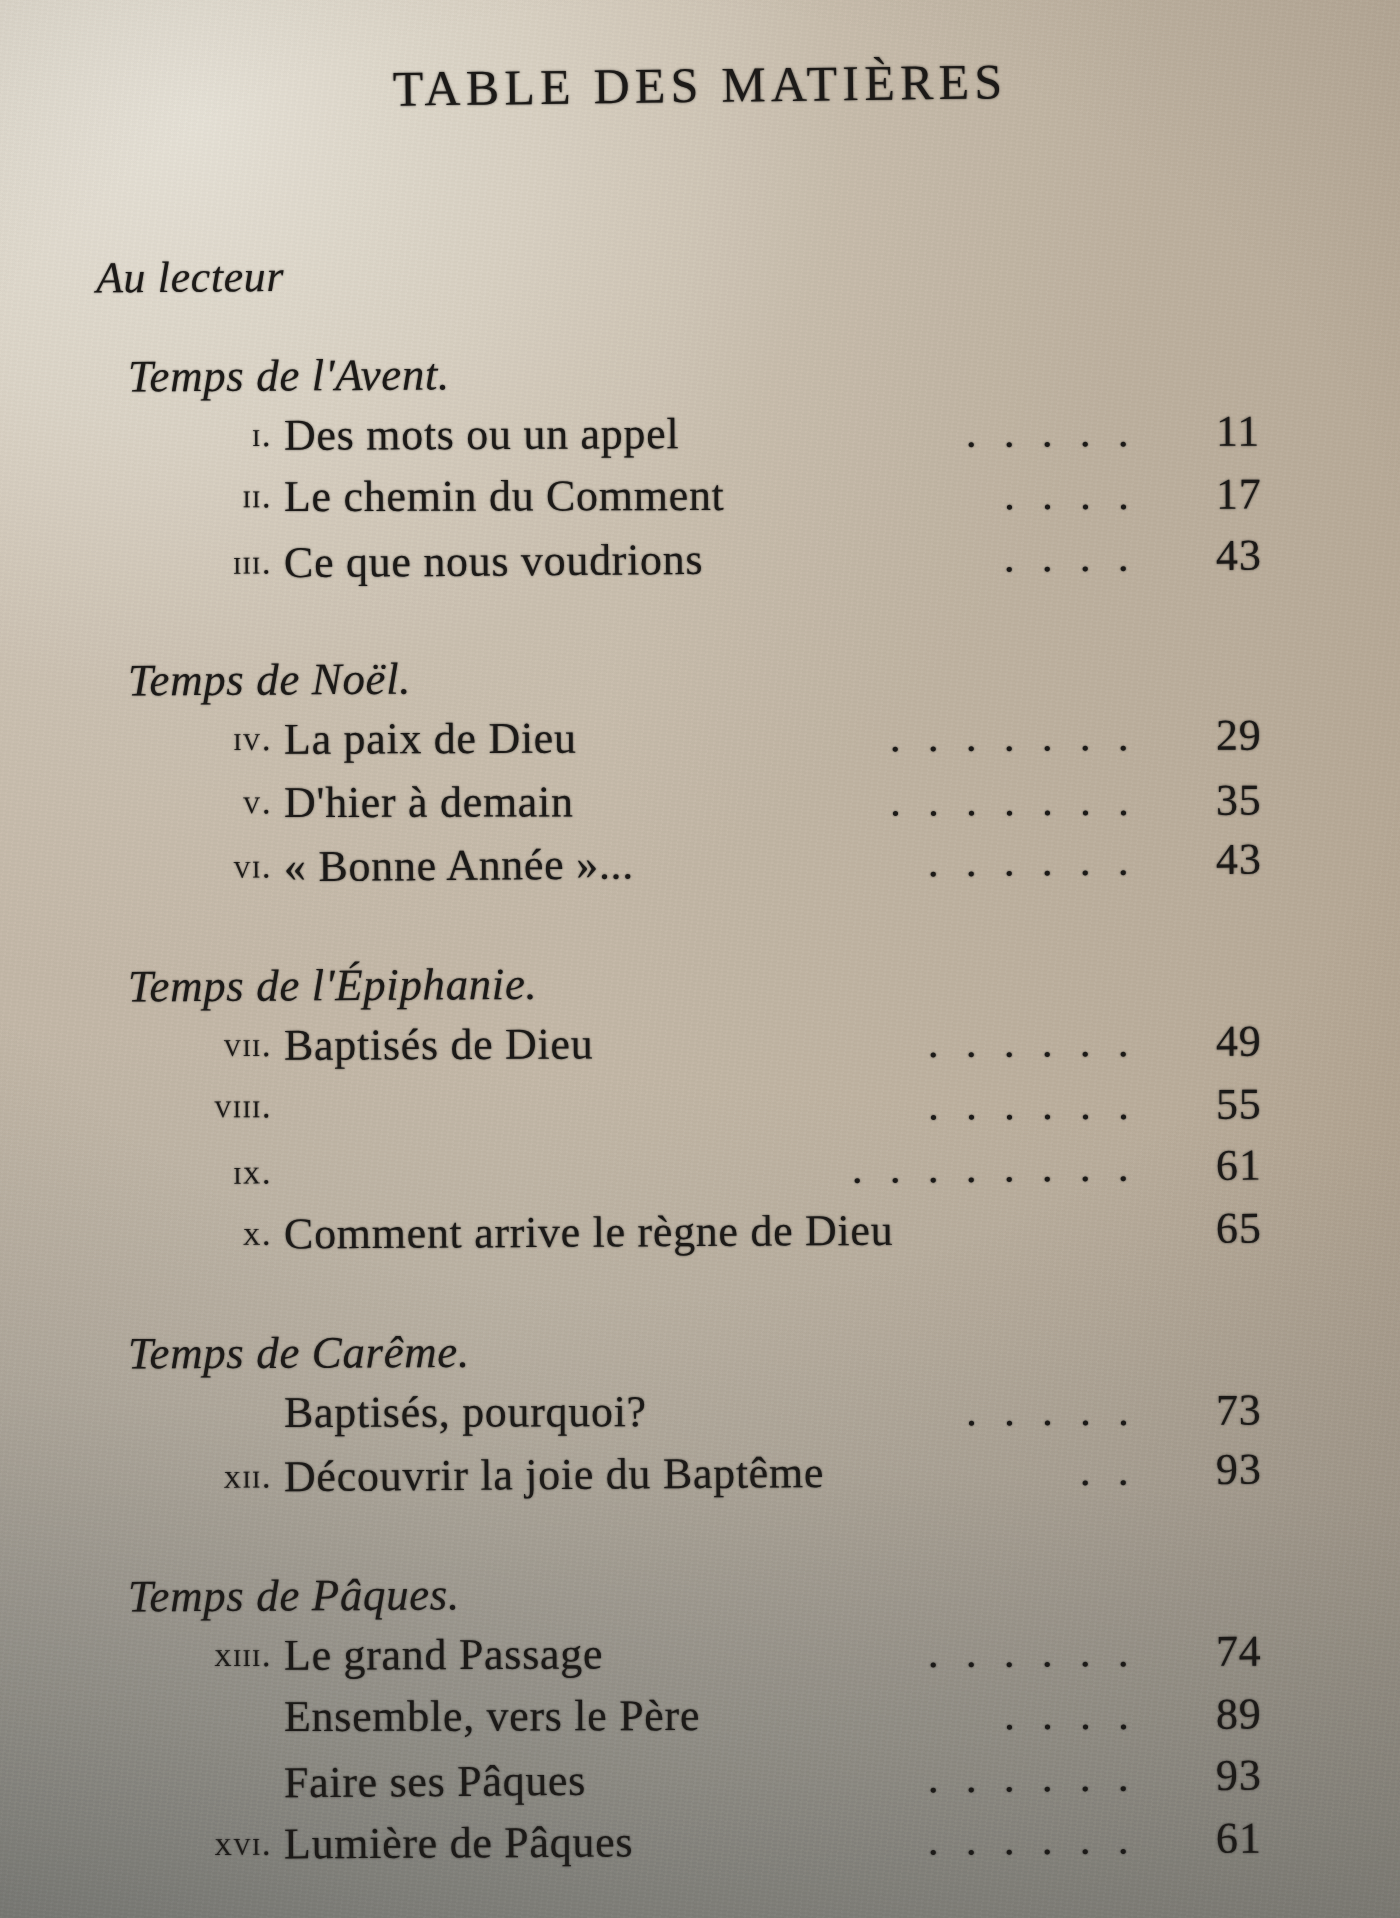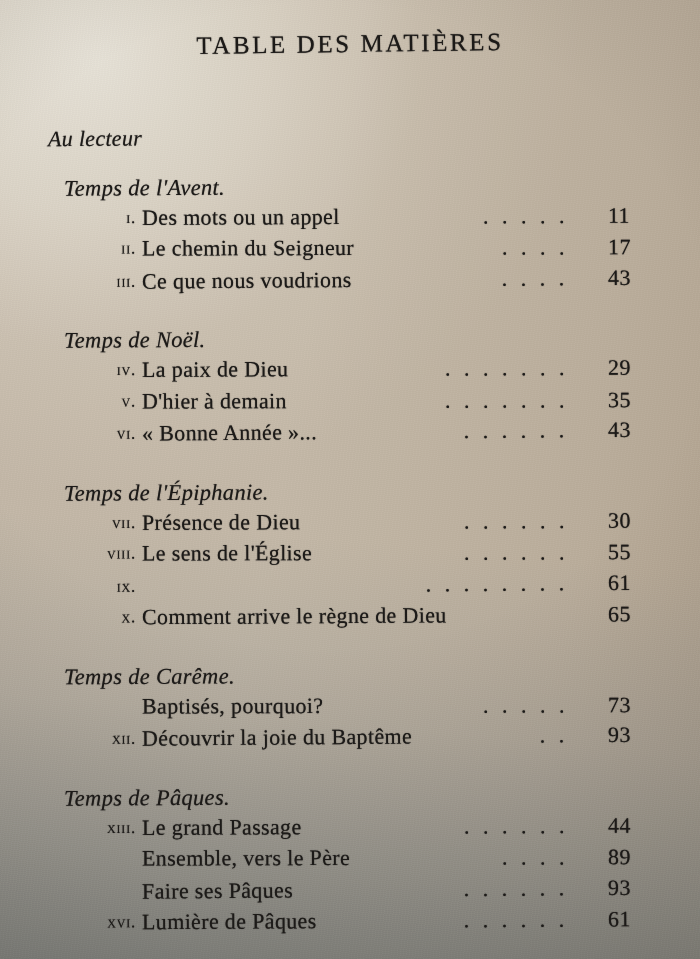--- a/index.html
+++ b/index.html
@@ -192,21 +192,21 @@
         <div class="row front-matter skew0" style="top: 122px;">Au lecteur</div>
         <div class="row section-head skew1" style="top: 171.5px;">Temps de l'Avent.</div>
         <div class="row entry skew2" style="top: 201.5px;">
           <span class="num">i</span>
           <span class="title">Des mots ou un appel</span>
           <span class="leader" style="left: 482.87px;">.....</span>
           <span class="page">11</span>
         </div>
         <div class="row entry skew3" style="top: 233px;">
           <span class="num">ii</span>
-          <span class="title">Le chemin du Seigneur</span>
+          <span class="title">Le chemin du Comment</span>
           <span class="leader" style="left: 501.922px;">....</span>
           <span class="page">17</span>
         </div>
         <div class="row entry skew0" style="top: 264.5px;">
           <span class="num">iii</span>
           <span class="title">Ce que nous voudrions</span>
           <span class="leader" style="left: 501.767px;">....</span>
           <span class="page">43</span>
         </div>
         <div class="row section-head skew1" style="top: 324px;">Temps de Noël.</div>
@@ -224,27 +224,26 @@
         </div>
         <div class="row entry skew0" style="top: 417px;">
           <span class="num">vi</span>
           <span class="title">« Bonne Année »...</span>
           <span class="leader" style="left: 463.768px;">......</span>
           <span class="page">43</span>
         </div>
         <div class="row section-head skew1" style="top: 476.5px;">Temps de l'Épiphanie.</div>
         <div class="row entry skew2" style="top: 506.5px;">
           <span class="num">vii</span>
-          <span class="title">Présence de Dieu</span>
+          <span class="title">Baptisés de Dieu</span>
           <span class="leader" style="left: 463.87px;">......</span>
-          <span class="page">30</span>
+          <span class="page">49</span>
         </div>
         <div class="row entry skew3" style="top: 538px;">
           <span class="num">viii</span>
-          <span class="title">Le sens de l'Église</span>
           <span class="leader" style="left: 463.922px;">......</span>
           <span class="page">55</span>
         </div>
         <div class="row entry skew0" style="top: 569.5px;">
           <span class="num">ix</span>
           <span class="leader" style="left: 425.769px;">........</span>
           <span class="page">61</span>
         </div>
         <div class="row entry skew1" style="top: 601px;">
           <span class="num">x</span>
@@ -262,21 +261,21 @@
           <span class="num">xii</span>
           <span class="title">Découvrir la joie du Baptême</span>
           <span class="leader" style="left: 539.766px;">..</span>
           <span class="page">93</span>
         </div>
         <div class="row section-head skew1" style="top: 781.5px;">Temps de Pâques.</div>
         <div class="row entry skew2" style="top: 811.5px;">
           <span class="num">xiii</span>
           <span class="title">Le grand Passage</span>
           <span class="leader" style="left: 463.87px;">......</span>
-          <span class="page">44</span>
+          <span class="page">74</span>
         </div>
         <div class="row entry skew3" style="top: 843px;">
           <span class="title">Ensemble, vers le Père</span>
           <span class="leader" style="left: 501.922px;">....</span>
           <span class="page">89</span>
         </div>
         <div class="row entry skew0" style="top: 874.5px;">
           <span class="title">Faire ses Pâques</span>
           <span class="leader" style="left: 463.768px;">......</span>
           <span class="page">93</span>

